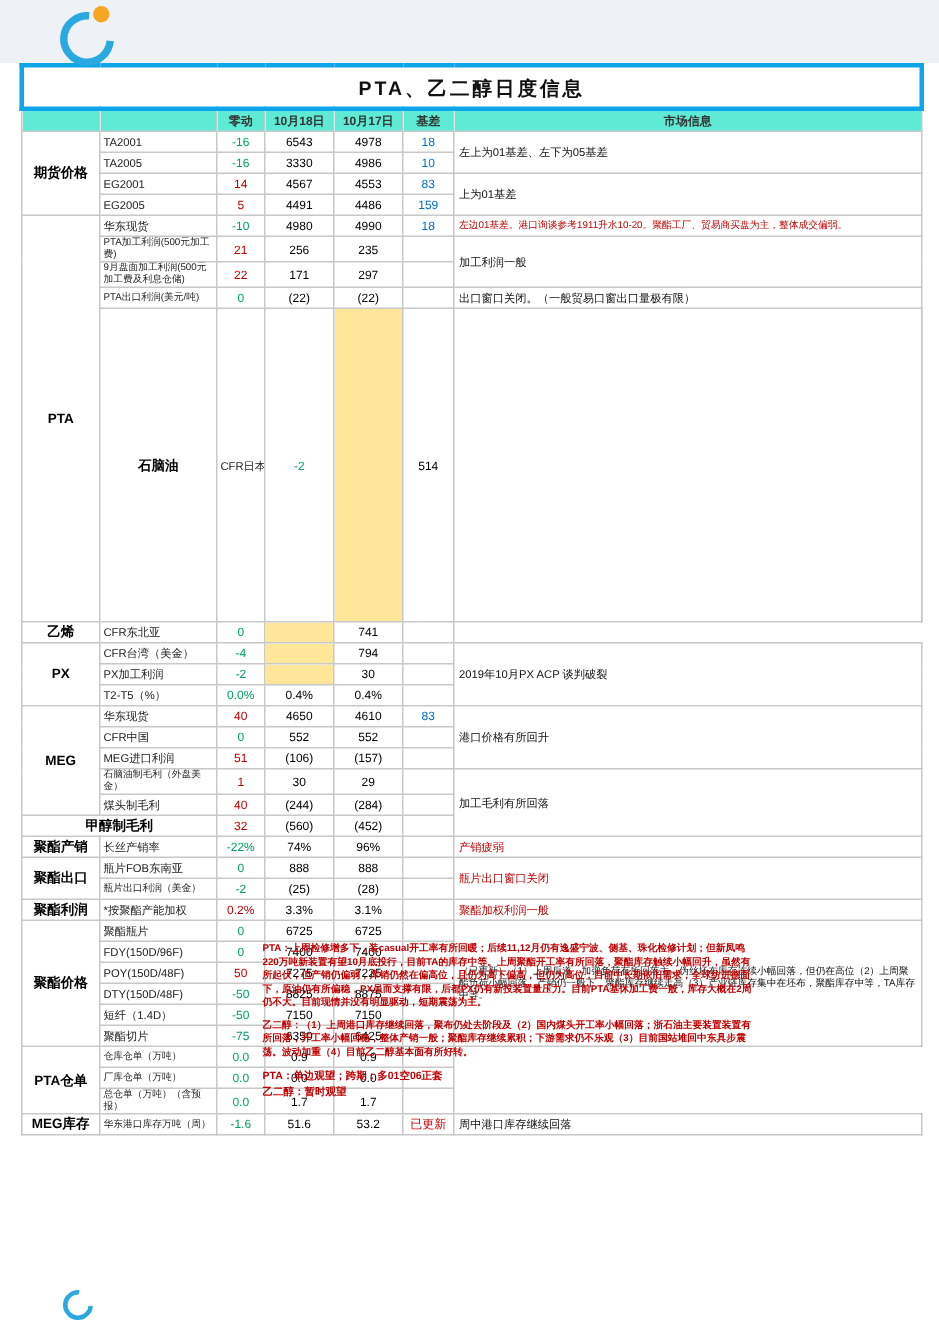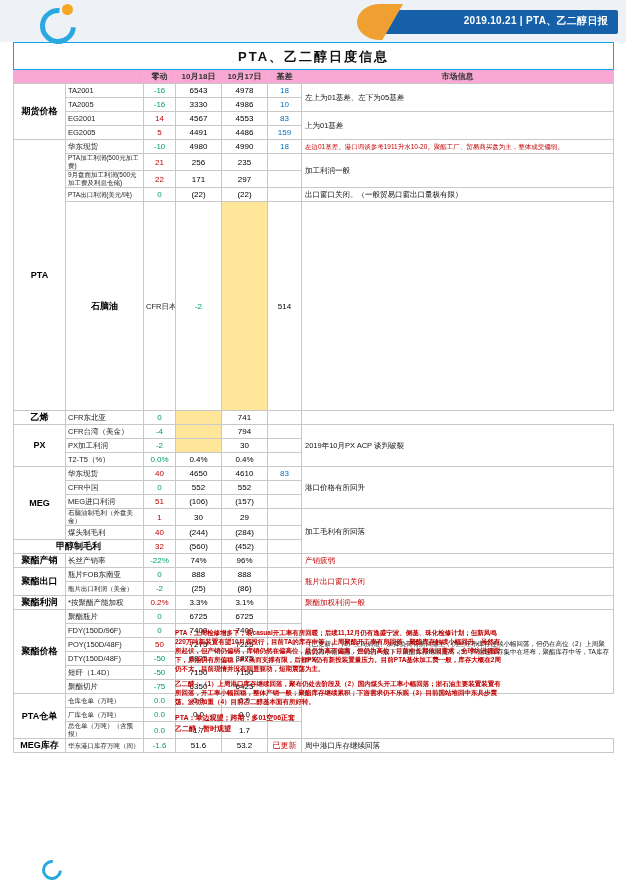--- a/index.html
+++ b/index.html
@@ -9,22 +9,22 @@
   #header{position:relative;height:42px;background:#eef1f6;}
   #logo{position:absolute;left:40px;top:4px;width:34px;height:34px;}
   #logo .ring{position:absolute;left:0;top:4px;width:26px;height:26px;border:5px solid #2aa9e0;border-radius:50%;border-right-color:transparent;transform:rotate(-40deg);}
   #logo .dot{position:absolute;left:22px;top:0px;width:11px;height:11px;background:#f5a623;border-radius:50%;}
   #titlebar{position:absolute;left:375px;top:10px;right:8px;height:24px;background:#1560a8;border-radius:2px;}
   #titlebar .swoosh{position:absolute;left:-18px;top:-6px;width:46px;height:36px;background:#f0a030;border-radius:50% 0 0 50%;clip-path:polygon(0 0,100% 0,55% 100%,0 100%);}
   #titlebar .ttxt{position:absolute;right:10px;top:4px;color:#ffffff;font-size:10px;font-weight:bold;letter-spacing:.3px;}
   
   table{border-collapse:collapse;table-layout:fixed;width:600px;margin:0 13px;font-size:8px;}
   td,th{border:1px solid #c8c8c8;padding:0 2px;height:13px;line-height:11px;overflow:hidden;white-space:nowrap;}
-  .bigtitle{background:#ffffff;border:1px solid #0ea5e9;text-align:center;font-size:13px;font-weight:bold;letter-spacing:2px;padding:3px 0;height:20px;color:#111;}
-  .hd{background:#f9a8d4;text-align:center;font-weight:bold;color:#333;font-size:8px;}
+  .bigtitle{background:#ffffff;border:3px solid #0ea5e9;text-align:center;font-size:13px;font-weight:bold;letter-spacing:2px;padding:3px 0;height:20px;color:#111;}
+  .hd{background:#5eead4;text-align:center;font-weight:bold;color:#333;font-size:8px;}
   .grp{background:#ffffff;text-align:center;font-weight:bold;font-size:9px;margin-left:16px;}
   .lbl{font-size:7.5px;color:#222;}
   .num{text-align:center;font-size:8px;}
   .mk{text-align:left;font-size:7.5px;padding-left:3px;color:#c00000;}
   .mkblk{text-align:left;font-size:7.5px;padding-left:3px;color:#111;}
   .red{color:#c00000;}
   .blue{color:#0070c0;}
   .green{color:#00a060;}
   .yellowbg{background:#ffe699;padding-left:48px;}
   .tiny{font-size:6.5px;line-height:8px;white-space:normal;}
@@ -38,24 +38,20 @@
 </head>
 <body>
 
 <div id="page">
 
   <div id="header">
     <div id="logo">
       <div class="ring"></div>
         <div class="dot"></div>
     </div>
-    <div id="titlebar">
-      <div class="swoosh"></div>
-      <div class="ttxt">2019.10.21 | PTA、乙二醇日报</div>
-    </div>
   </div>
 
   <table>
     <colgroup>
       <col style="width:52px">
         <col style="width:78px">
         <col style="width:32px">
       <col style="width:46px">
         <col style="width:46px">
         <col style="width:34px">
@@ -237,21 +233,21 @@
           <td class="num green">0</td>
           <td class="num ">888</td>
           <td class="num ">888</td>
           <td class="num "></td>
           <td class="mk" rowspan="2">瓶片出口窗口关闭</td>
         </tr>
         <tr>
           <td class="lbl tiny">瓶片出口利润（美金）</td>
           <td class="num green">-2</td>
           <td class="num ">(25)</td>
-          <td class="num ">(86)</td>
+          <td class="num ">(28)</td>
           <td class="num "></td>
         </tr>
         <tr>
           <td class="grp" rowspan="1">聚酯利润</td>
           <td class="lbl">*按聚酯产能加权</td>
           <td class="num red">0.2%</td>
           <td class="num ">3.3%</td>
           <td class="num ">3.1%</td>
           <td class="num "></td>
           <td class="mk" rowspan="1">聚酯加权利润一般</td>

